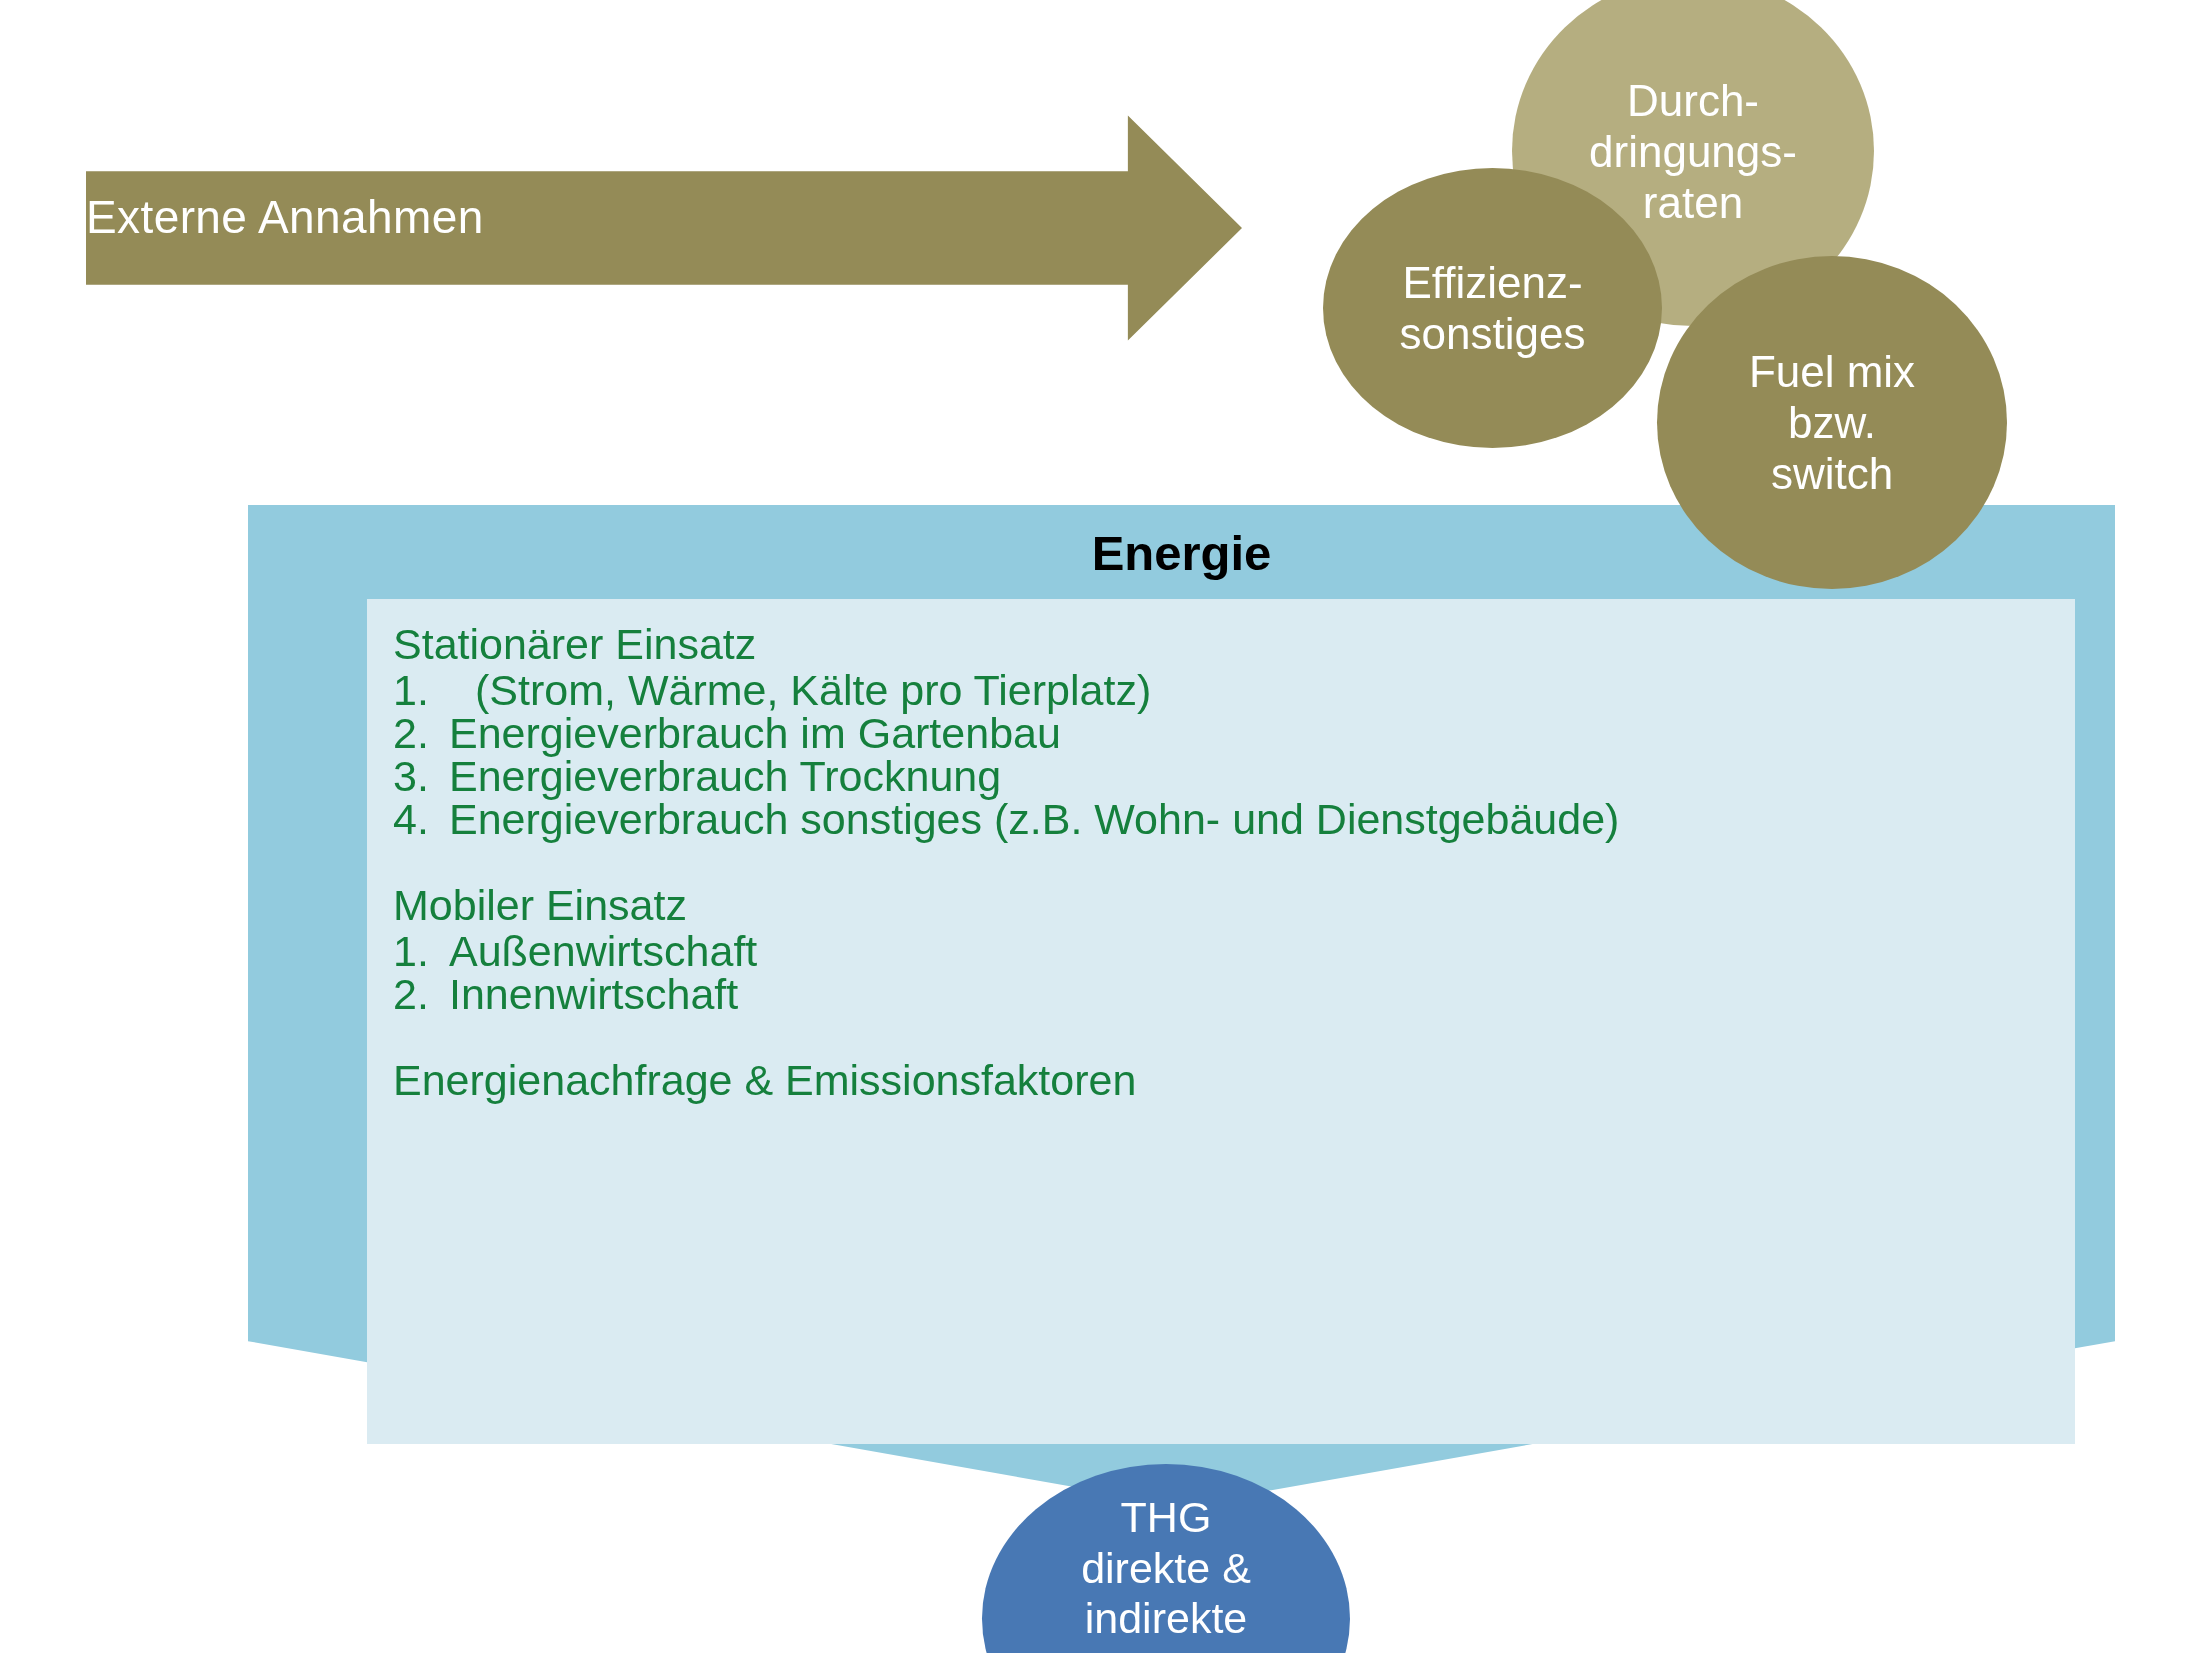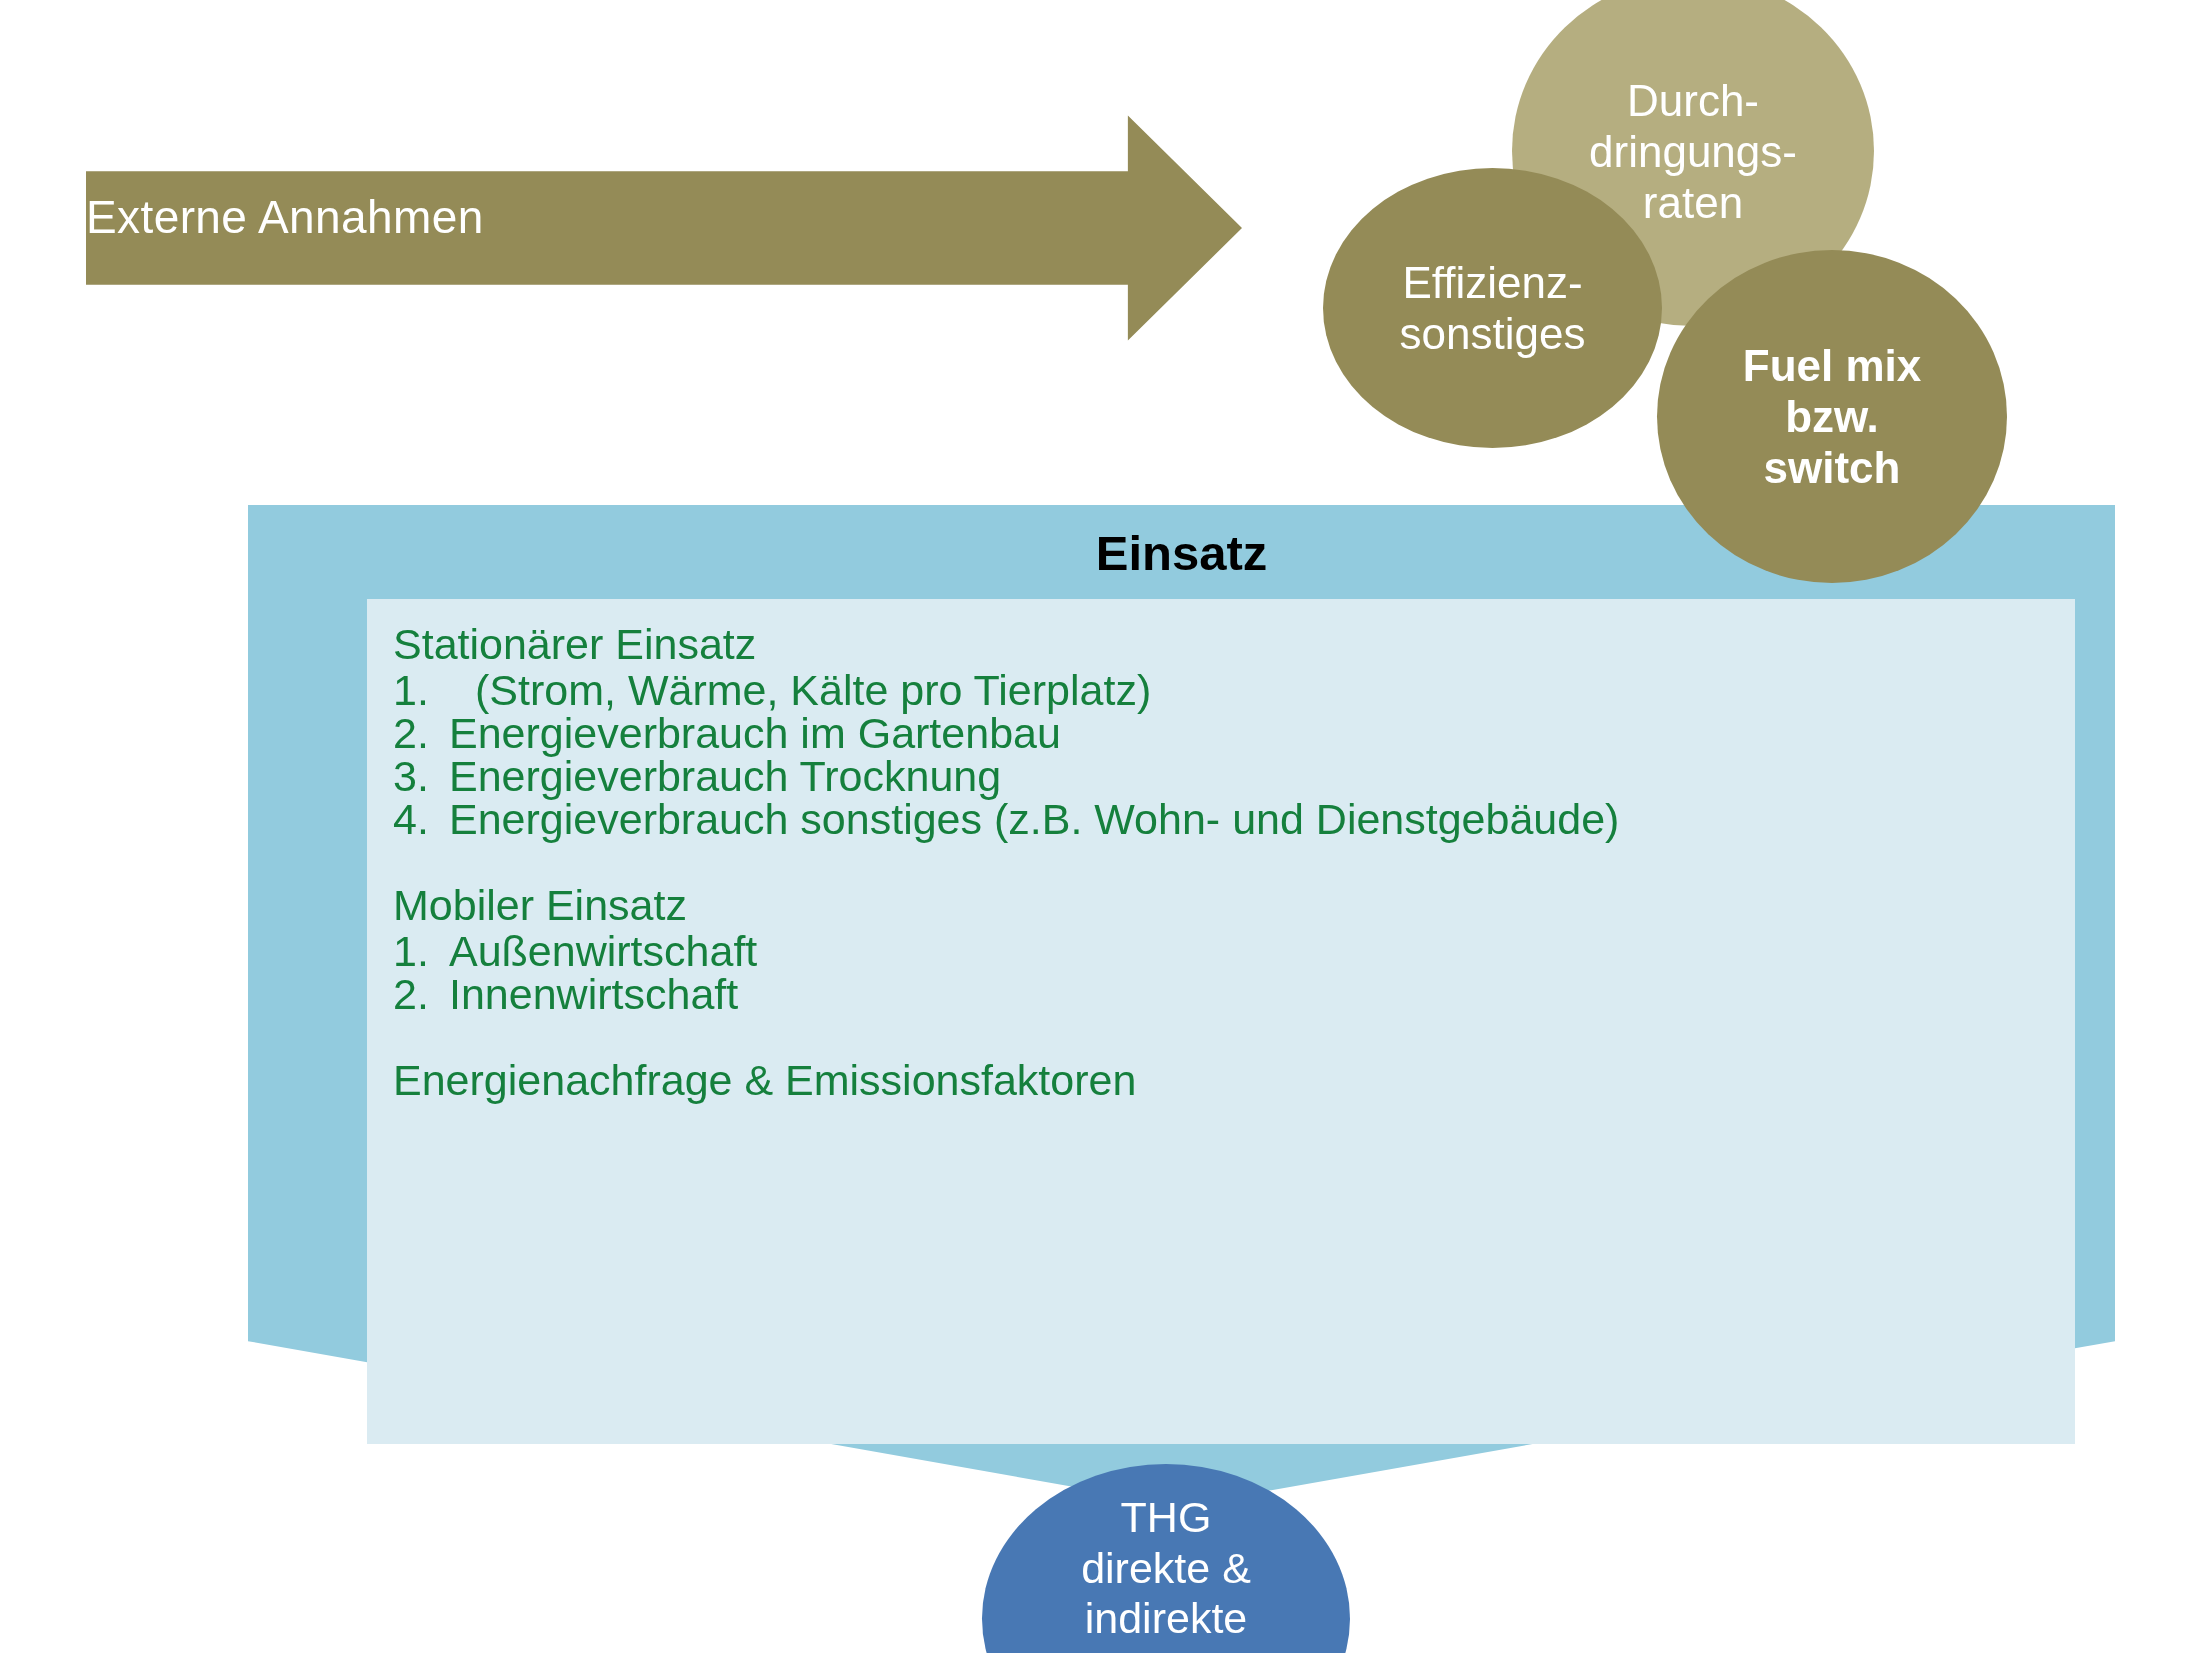--- a/index.html
+++ b/index.html
@@ -16,22 +16,22 @@
       letter-spacing:0.4px;}
 
   
   .ellipse{position:absolute;border-radius:50%;display:flex;
       align-items:center;justify-content:center;text-align:center;
       color:#ffffff;line-height:1.16;}
   #ellipse-effizienz{left:1323px;top:168px;width:339px;height:280px;
       background:#948B57;font-size:44px;z-index:3;}
   #ellipse-durchdringung{left:1512px;top:-23.6px;width:362px;height:350px;
       background:#B5AE80;font-size:44px;z-index:2;}
-  #ellipse-fuelmix{left:1657px;top:250px;width:350px;height:333px;
-      background:#948B57;font-size:44px;z-index:4;font-weight:bold;}
+  #ellipse-fuelmix{left:1657px;top:256px;width:350px;height:333px;
+      background:#948B57;font-size:44px;z-index:4;}
 
   
   #energie-outer{position:absolute;left:248px;top:505px;width:1867px;height:1001px;z-index:1;}
   #energie-outer svg{display:block;width:100%;height:100%;}
   #energie-title{position:absolute;left:248px;top:525px;width:1867px;
       text-align:center;font-size:49px;font-weight:bold;color:#000000;z-index:5;}
 
   
   #energie-inner{position:absolute;left:367px;top:599px;width:1708px;height:845px;
       background:#DAEBF2;z-index:4;}
@@ -90,21 +90,21 @@
   </div>
 
   <div id="energie-outer">
     <svg viewBox="0 0 2535 1360" preserveAspectRatio="none" aria-hidden="true">
       <polygon points="0,0 2535,0 2535,1136 1268,1360 0,1136" fill="#92CBDE"></polygon>
     </svg>
   </div>
 
   <div id="energie-inner" style="background: rgb(218, 235, 242);"></div>
 
-  <div id="energie-title">Einsatz</div>
+  <div id="energie-title">Energie</div>
 
   <div id="energie-content">
 
     <div class="sec-head">Stationärer Einsatz</div>
 
     <ol class="numlist">
       <li>
         <span class="li-num">1.</span>
         <span class="li-txt">
           <span class="cont">(Strom, Wärme, Kälte pro Tierplatz)</span>

